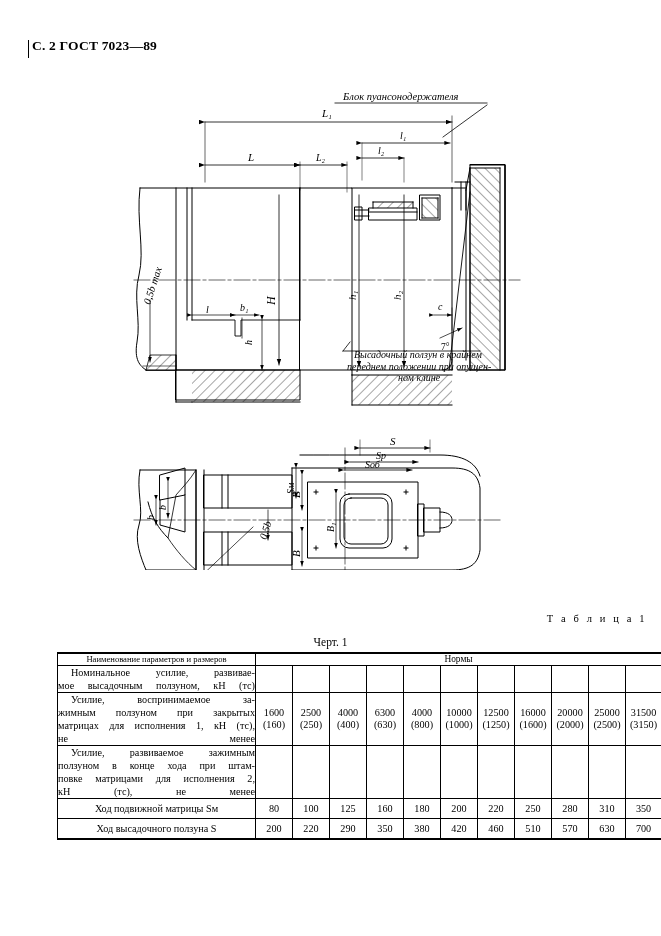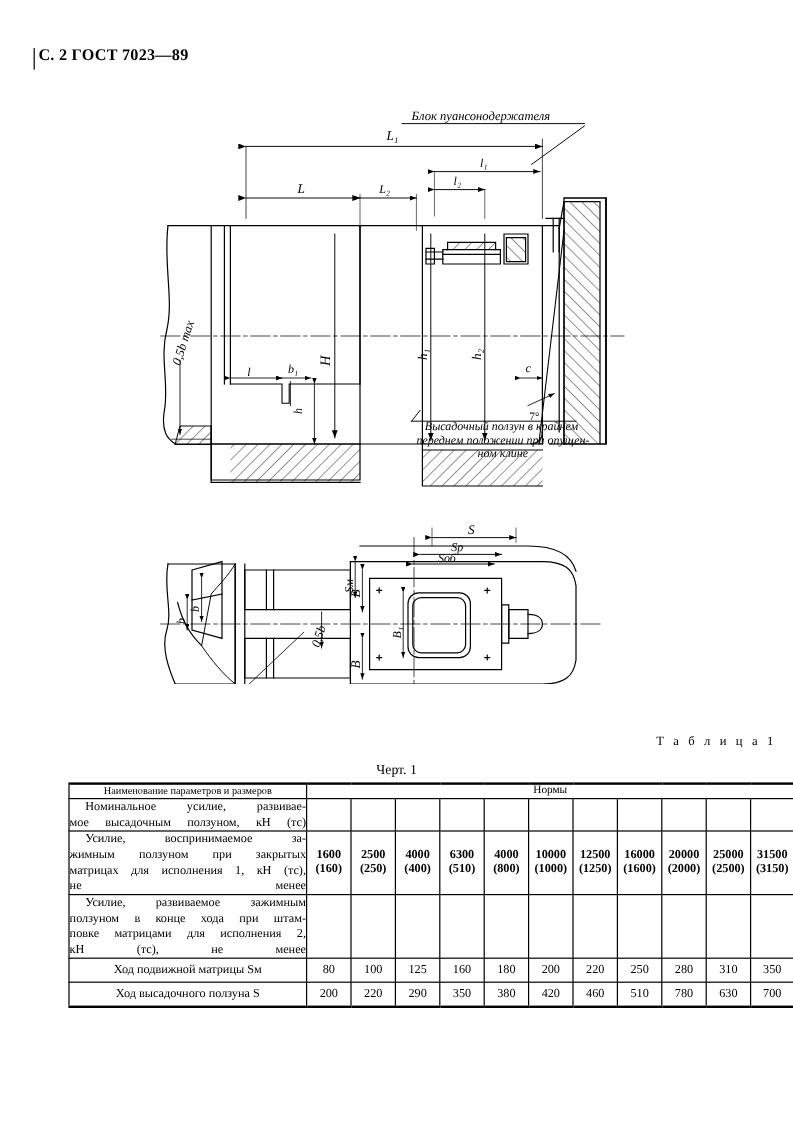--- a/index.html
+++ b/index.html
@@ -117,21 +117,21 @@
     text-indent: 0;
     padding: 3px 6px;
     white-space: nowrap;
   }
   .val {
     font-size: 10.2px;
     text-align: center;
     line-height: 1.2;
     padding: 2px 1px;
   }
-  .val .sub { display: block; font-weight: bold; }
+  .val .sub { display: block; }
 </style>
 </head>
 <body>
 
 <div class="page">
 
   <div class="sidebar-rule"></div>
   <div class="page-header">С. 2 ГОСТ 7023—89</div>
 
   <div class="drawing">
@@ -410,21 +410,21 @@
         <td class="val">
           <span class="sub">2500</span>
           <span class="sub">(250)</span>
         </td>
         <td class="val">
           <span class="sub">4000</span>
           <span class="sub">(400)</span>
         </td>
         <td class="val">
           <span class="sub">6300</span>
-          <span class="sub">(510)</span>
+          <span class="sub">(630)</span>
         </td>
         <td class="val">
           <span class="sub">4000</span>
           <span class="sub">(800)</span>
         </td>
         <td class="val">
           <span class="sub">10000</span>
           <span class="sub">(1000)</span>
         </td>
         <td class="val">
@@ -491,20 +491,20 @@
           <span>Ход высадочного ползуна S</span>
         </td>
         <td class="val thick-bottom">200</td>
         <td class="val thick-bottom">220</td>
         <td class="val thick-bottom">290</td>
         <td class="val thick-bottom">350</td>
         <td class="val thick-bottom">380</td>
         <td class="val thick-bottom">420</td>
         <td class="val thick-bottom">460</td>
         <td class="val thick-bottom">510</td>
-        <td class="val thick-bottom">780</td>
+        <td class="val thick-bottom">570</td>
         <td class="val thick-bottom">630</td>
         <td class="val thick-bottom">700</td>
       </tr>
     </tbody>
   </table>
 
 </div>
 
 </body></html>

